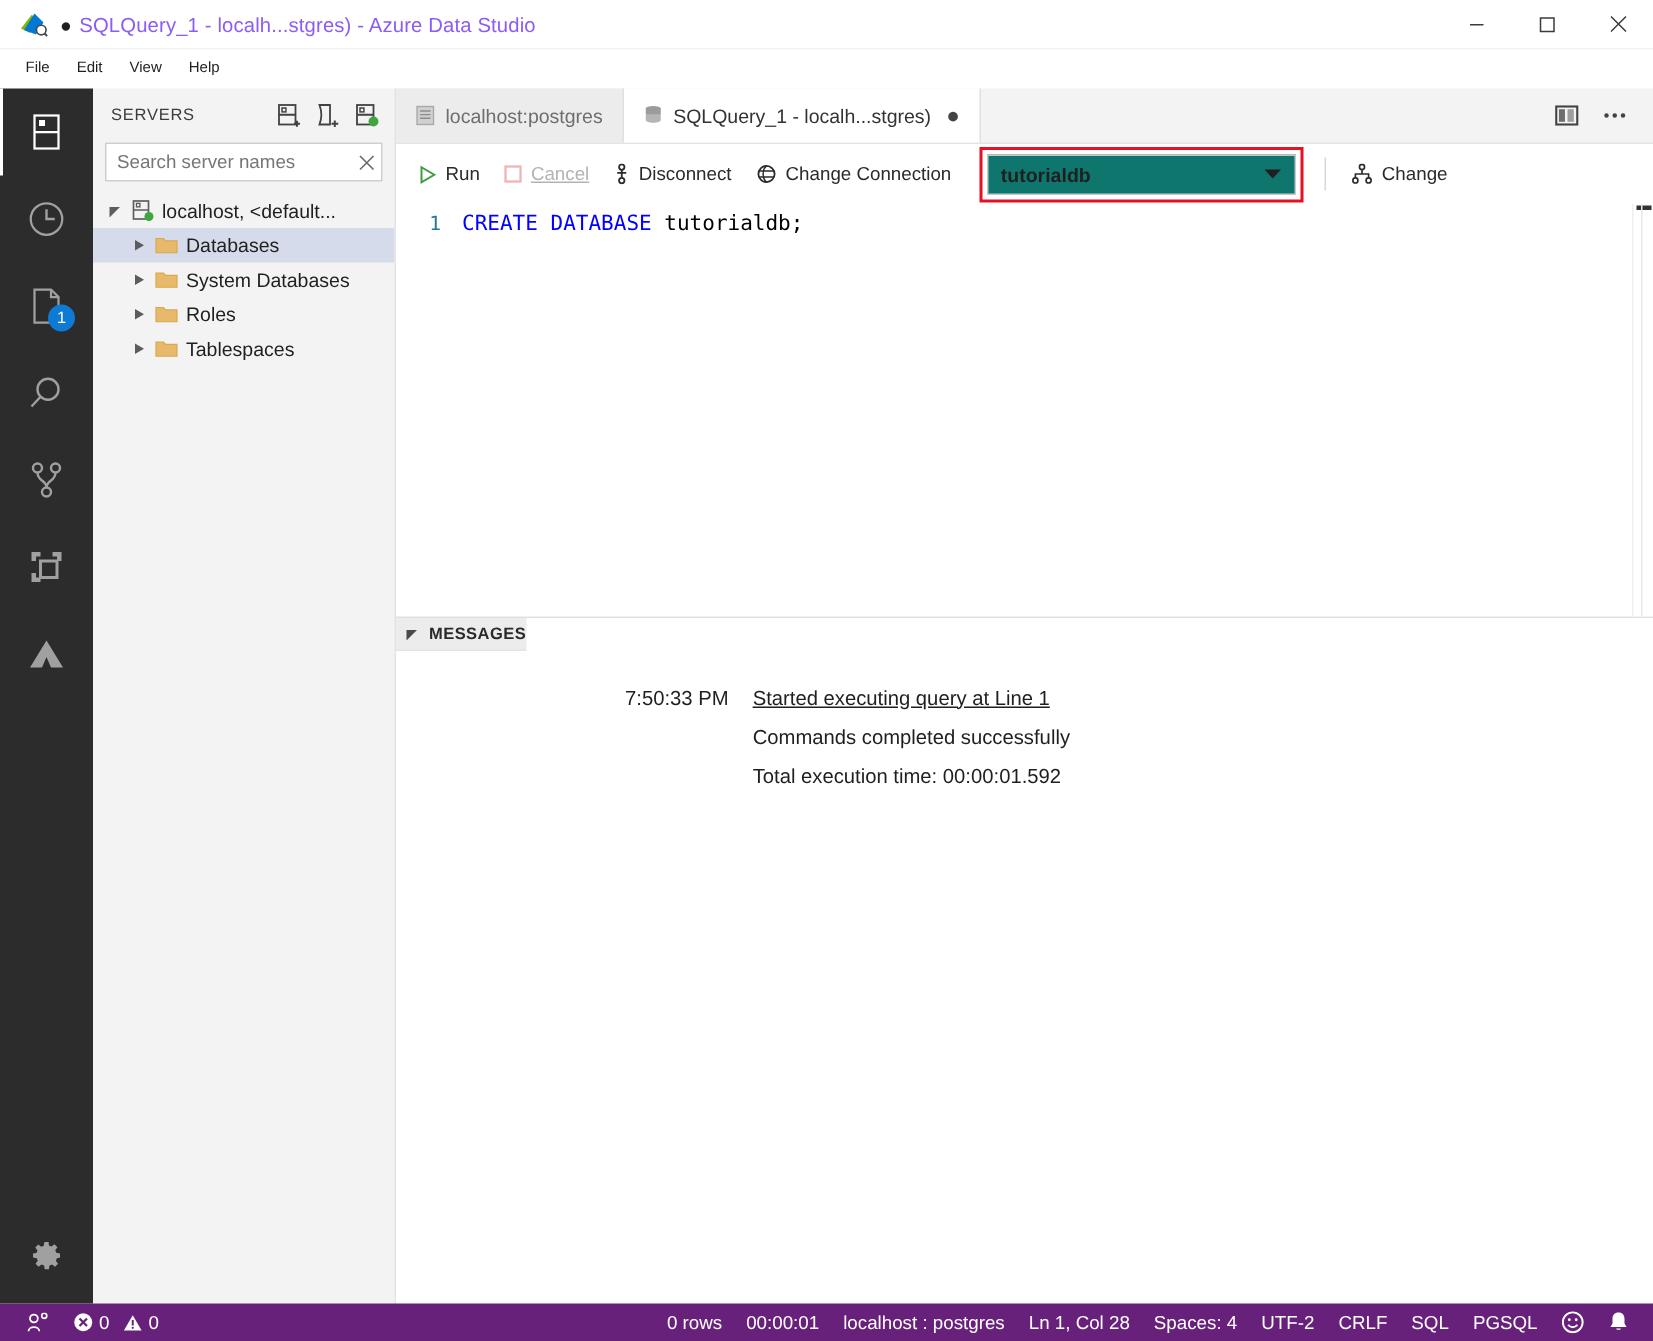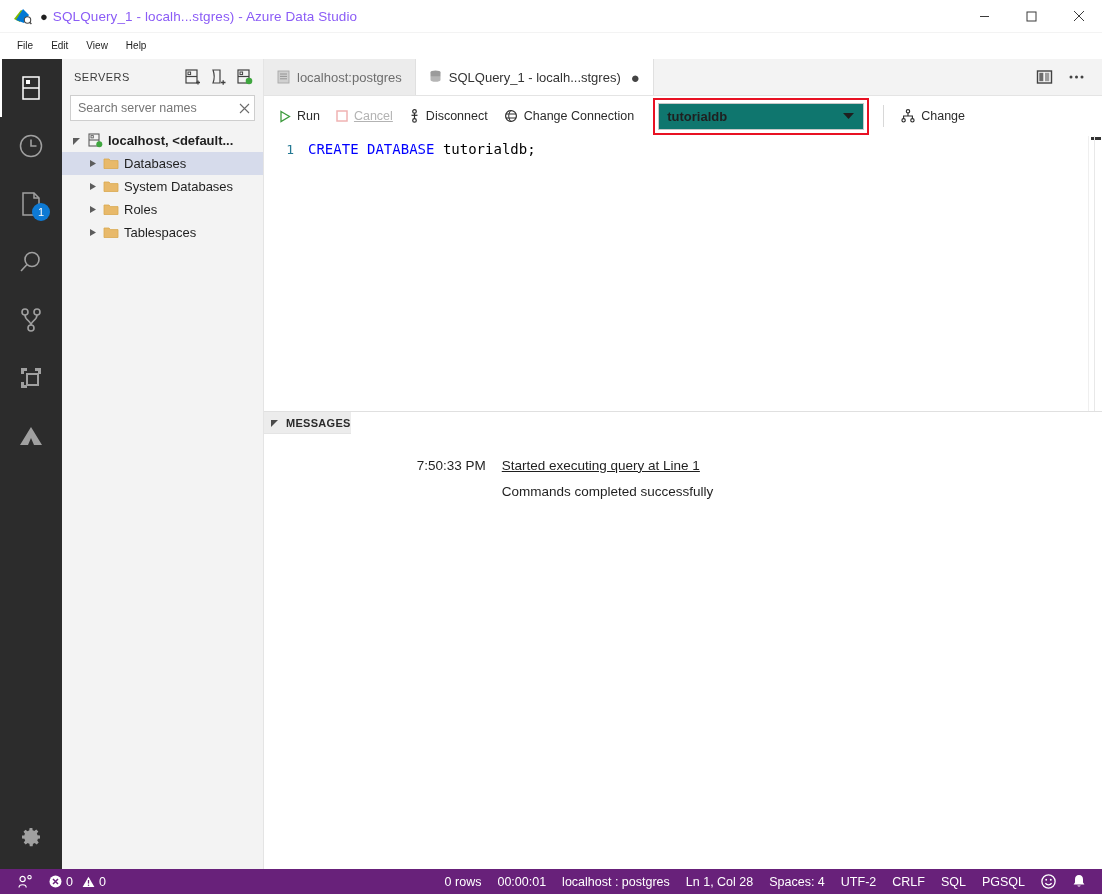--- a/index.html
+++ b/index.html
@@ -374,21 +374,21 @@
           <span class="clear-x">
             <svg width="11" height="11" viewBox="0 0 11 11">
                 <path d="M1 1 L10 10 M10 1 L1 10" stroke="#6b6b6b" stroke-width="1.1"></path>
               </svg>
           </span>
         </div>
       </div>
 
       <div class="tree">
 
-        <div class="tree-row" style="padding-left:6px;font-weight:bold;">
+        <div class="tree-row" style="padding-left:6px;">
           <span class="twisty">
             <svg width="9" height="9" viewBox="0 0 9 9">
                 <path d="M1 2 L8 2 L1 9 Z" fill="#5c5c5c"></path>
               </svg>
           </span>
           <span class="tree-icon">
             <svg width="15" height="16" viewBox="0 0 15 16">
               <rect x="1" y="1" width="10" height="12" fill="none" stroke="#5c5c5c" stroke-width="1.1"></rect>
               <path d="M1 7 H11" stroke="#5c5c5c" stroke-width="1.1"></path>
               <rect x="3" y="2.6" width="2.3" height="2.3" fill="none" stroke="#5c5c5c" stroke-width="0.9"></rect>
@@ -588,20 +588,24 @@
           <span class="panel-title">MESSAGES</span>
         </div>
         <div class="messages">
           <div class="msg-row">
             <span class="msg-time">7:50:33 PM</span>
             <span class="msg-text link">Started executing query at Line 1</span>
           </div>
           <div class="msg-row">
             <span class="msg-time"></span>
             <span class="msg-text">Commands completed successfully</span>
+          </div>
+          <div class="msg-row">
+            <span class="msg-time"></span>
+            <span class="msg-text">Total execution time: 00:00:01.592</span>
           </div>
         </div>
       </div>
     </div>
   </div>
 
   <div class="statusbar">
     <div class="sb-left">
       <span class="sb-item">
         <span>

